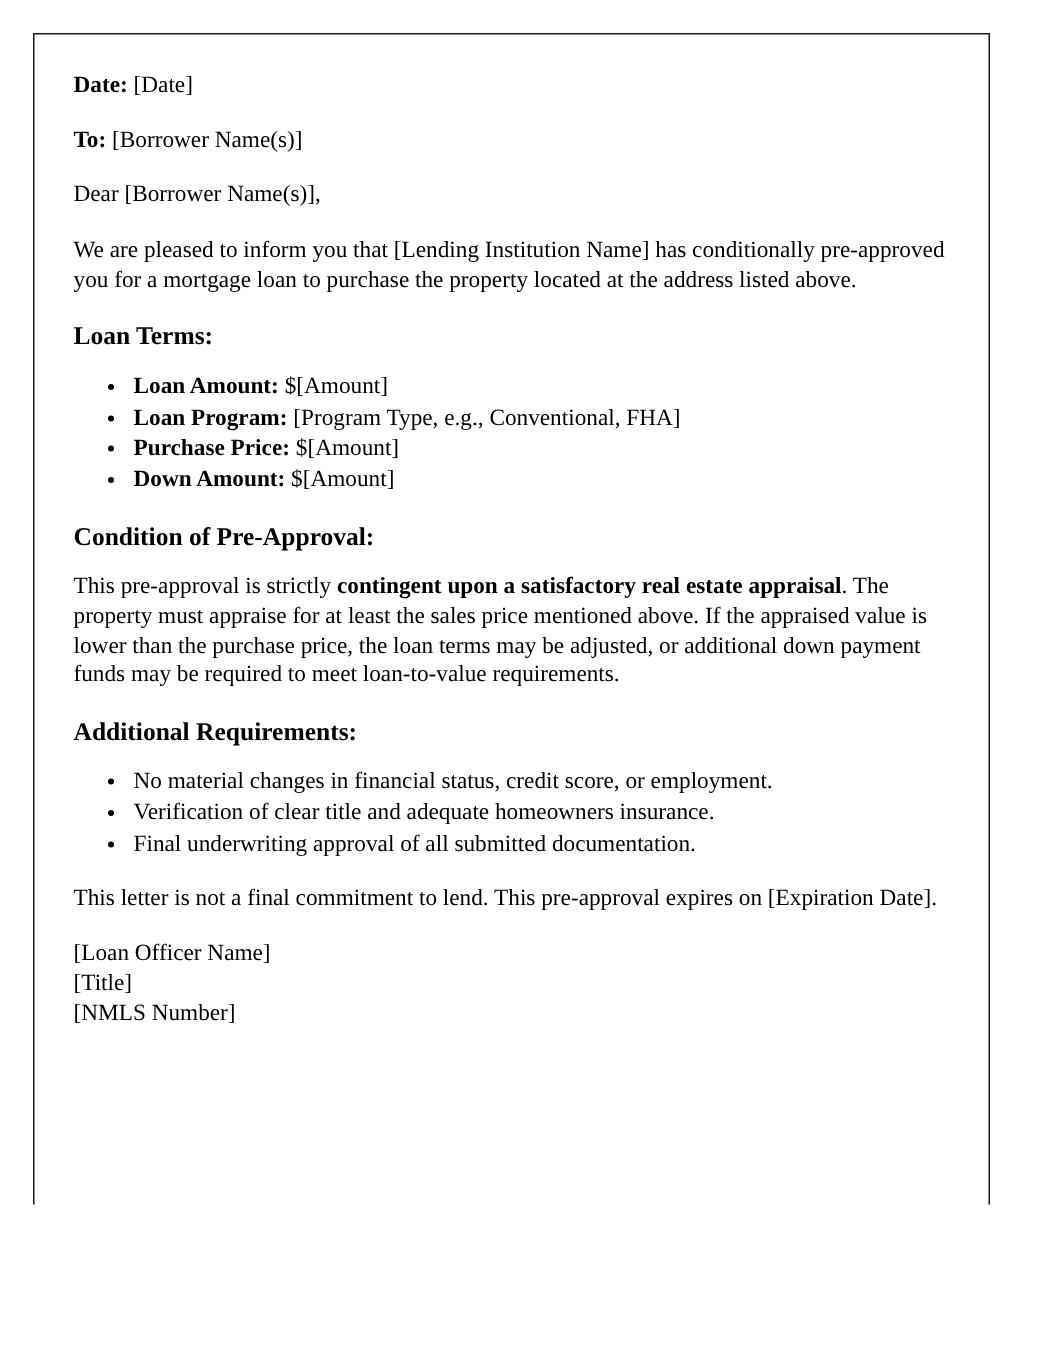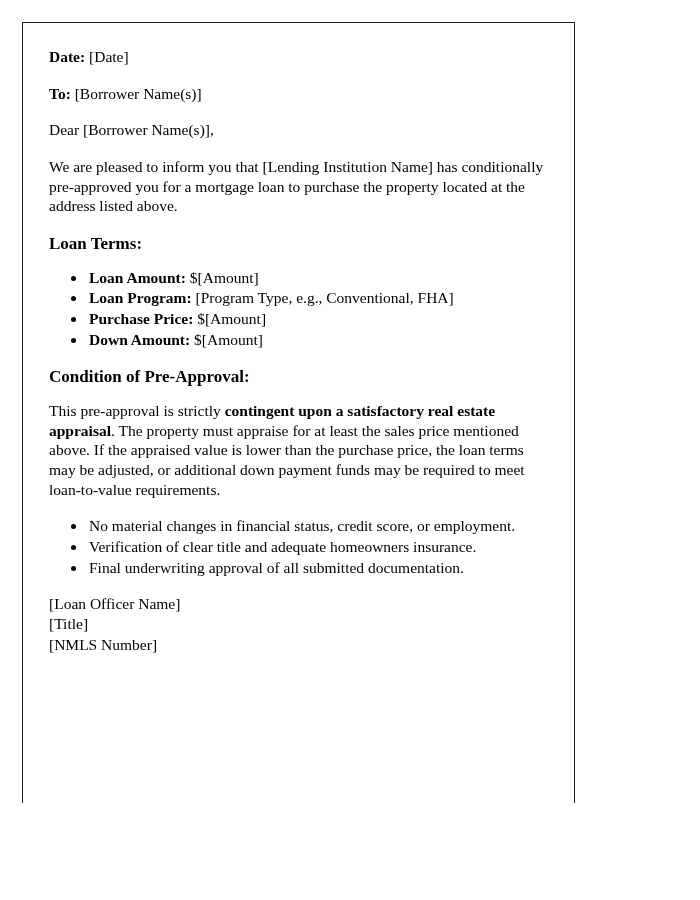--- a/index.html
+++ b/index.html
@@ -14,21 +14,21 @@
     font-family: "Liberation Serif", "DejaVu Serif", serif;
     color: #000000;
     -webkit-font-smoothing: antialiased;
   }
 
   
   .page-frame {
     position: absolute;
     left: 22px;
     top: 22px;
-    width: 553px;
+    width: 638px;
     height: 781px;
     box-sizing: border-box;
     border-left: 1.5px solid #1a1a1a;
     border-right: 1.5px solid #1a1a1a;
     border-top: 1.5px solid #1a1a1a;
     border-bottom: none;
     background: #ffffff;
   }
 
   .letter-body {
@@ -122,27 +122,29 @@
       <li>
         <span class="lbl">Down Amount:</span>
         <span>$[Amount]</span>
       </li>
     </ul>
 
     <h2 class="section-heading">Condition of Pre-Approval:</h2>
 
     <p class="block"><span>This pre-approval is strictly </span><span class="strong-phrase">contingent upon a satisfactory real estate appraisal</span><span>. The property must appraise for at least the sales price mentioned above. If the appraised value is lower than the purchase price, the loan terms may be adjusted, or additional down payment funds may be required to meet loan-to-value requirements.</span></p>
 
+    <h2 class="section-heading">Additional Requirements:</h2>
 
     <ul class="bullets">
       <li>No material changes in financial status, credit score, or employment.</li>
       <li>Verification of clear title and adequate homeowners insurance.</li>
       <li>Final underwriting approval of all submitted documentation.</li>
     </ul>
 
+    <p class="block">This letter is not a final commitment to lend. This pre-approval expires on [Expiration Date].</p>
 
 
     <div class="signature-block">
       <span class="sig-line">[Loan Officer Name]</span>
       <span class="sig-line">[Title]</span>
       <span class="sig-line">[NMLS Number]</span>
     </div>
 
   </div>
 </div>

